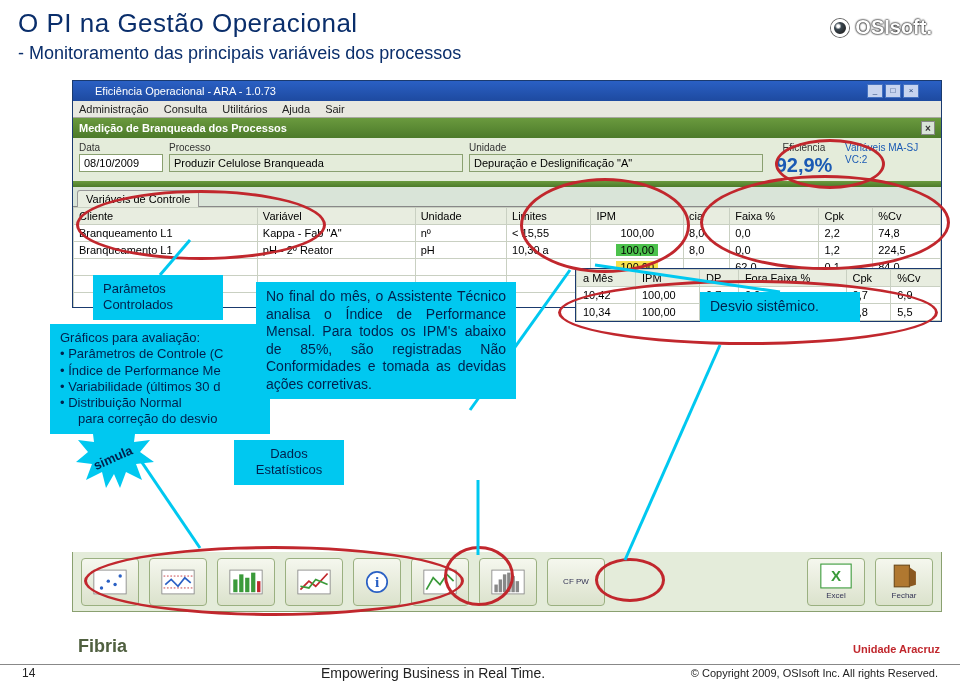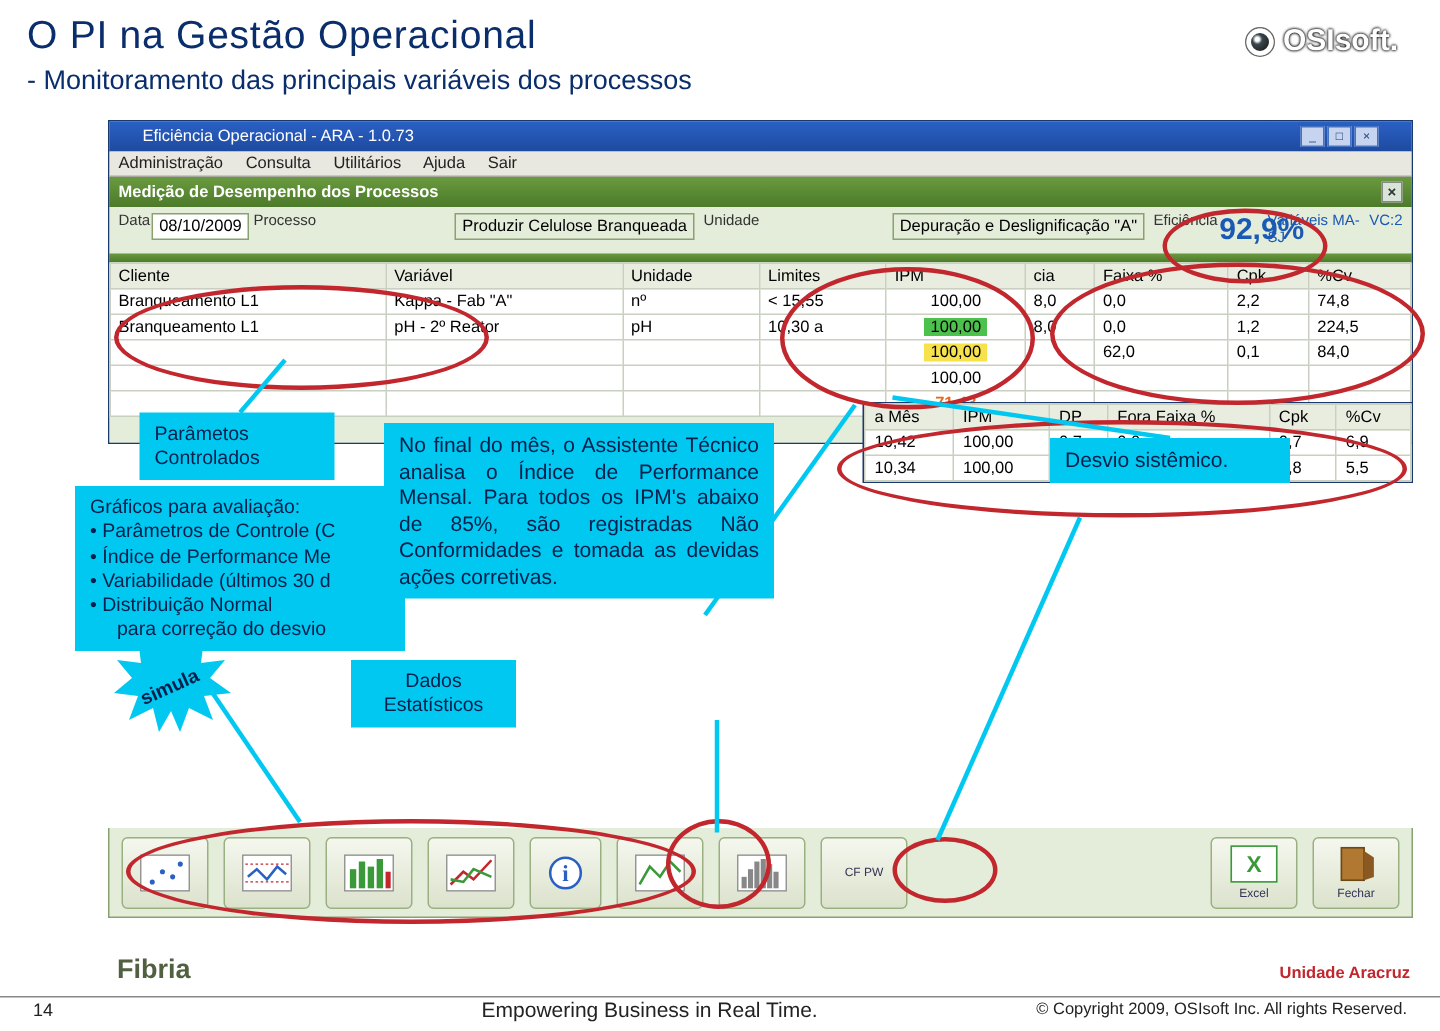--- a/index.html
+++ b/index.html
@@ -20,21 +20,21 @@
   .winbtns div { width: 16px; height: 14px; background: #c7d4ef; border: 1px solid #4673c1; font-size: 8px; text-align: center; line-height: 11px; color: #1a3a6e; }
   .menubar { background: #e8e8e0; font-size: 11px; padding: 2px 6px; color: #222; border-bottom: 1px solid #a8a8a0; }
   .menubar span { margin-right: 12px; }
 
   
   .panelhdr { background: linear-gradient(#6a9a3e, #4c7a2a); color: #fff; font-size: 11px; font-weight: bold; padding: 3px 6px; display: flex; justify-content: space-between; align-items: center; }
   .panelhdr .xbox { width: 14px; height: 14px; background: #d9e4d8; color: #333; font-size: 10px; text-align: center; line-height: 13px; border: 1px solid #888; }
 
   
   .filterrow { display: flex; gap: 6px; padding: 4px 6px; background: #e4ecda; font-size: 11px; align-items: flex-start; }
-  .fld { display: flex; gap: 1px; justify-content: space-between; }
+  .fld { display: flex; flex-direction: column; gap: 1px; justify-content: space-between; }
   .fld label { font-size: 10px; color: #333; }
   .fld .box { background: #fff; border: 1px solid #8aa070; padding: 2px 4px; font-size: 11px; height: 18px; line-height: 13px; }
   .fld .box.dk { background: #e4ecda; }
   .efic { text-align: center; }
   .efic .val { font-size: 20px; font-weight: bold; color: #1a5ab4; }
   .varbox { font-size: 10px; color: #1a5ab4; }
 
   
   .tabsrow { background: #d9e4d8; padding: 2px 4px 0; font-size: 11px; border-bottom: 1px solid #888; height: 20px; }
   .tabsrow .tab { display: inline-block; background: #e8ede0; border: 1px solid #999; border-bottom: none; padding: 2px 8px; border-radius: 3px 3px 0 0; position: relative; top: 1px; }
@@ -101,21 +101,21 @@
     </div>
   </div>
   <div class="menubar">
     <span>Administração</span>
     <span>Consulta</span>
     <span>Utilitários</span>
     <span>Ajuda</span>
     <span>Sair</span>
   </div>
   <div class="panelhdr">
-    <span>Medição de Desempenho dos Processos</span>
+    <span>Medição de Branqueada dos Processos</span>
     <div class="xbox">×</div>
   </div>
   <div class="filterrow">
     <div class="fld" style="width:84px">
       <label>Data</label>
       <div class="box">08/10/2009</div>
     </div>
     <div class="fld" style="flex:1">
       <label>Processo</label>
       <div class="box dk">Produzir Celulose Branqueada</div>
@@ -130,20 +130,23 @@
     </div>
     <div class="fld varbox" style="width:90px">
       <span>Variáveis MA-SJ</span>
       <span>VC:2</span>
     </div>
   </div>
 
   <div class="panelhdr" style="height:6px; padding:0;"></div>
 
   <div style="height:120px; overflow:hidden; position:relative; background:#e4ecda;">
+    <div class="tabsrow">
+      <span class="tab">Variáveis de Controle</span>
+    </div>
     <table class="tbl">
       <thead>
           <tr>
         <th>Cliente</th>
         <th>Variável</th>
         <th>Unidade</th>
         <th>Limites</th>
         <th>IPM</th>
         <th>cia</th>
         <th>Faixa %</th>

